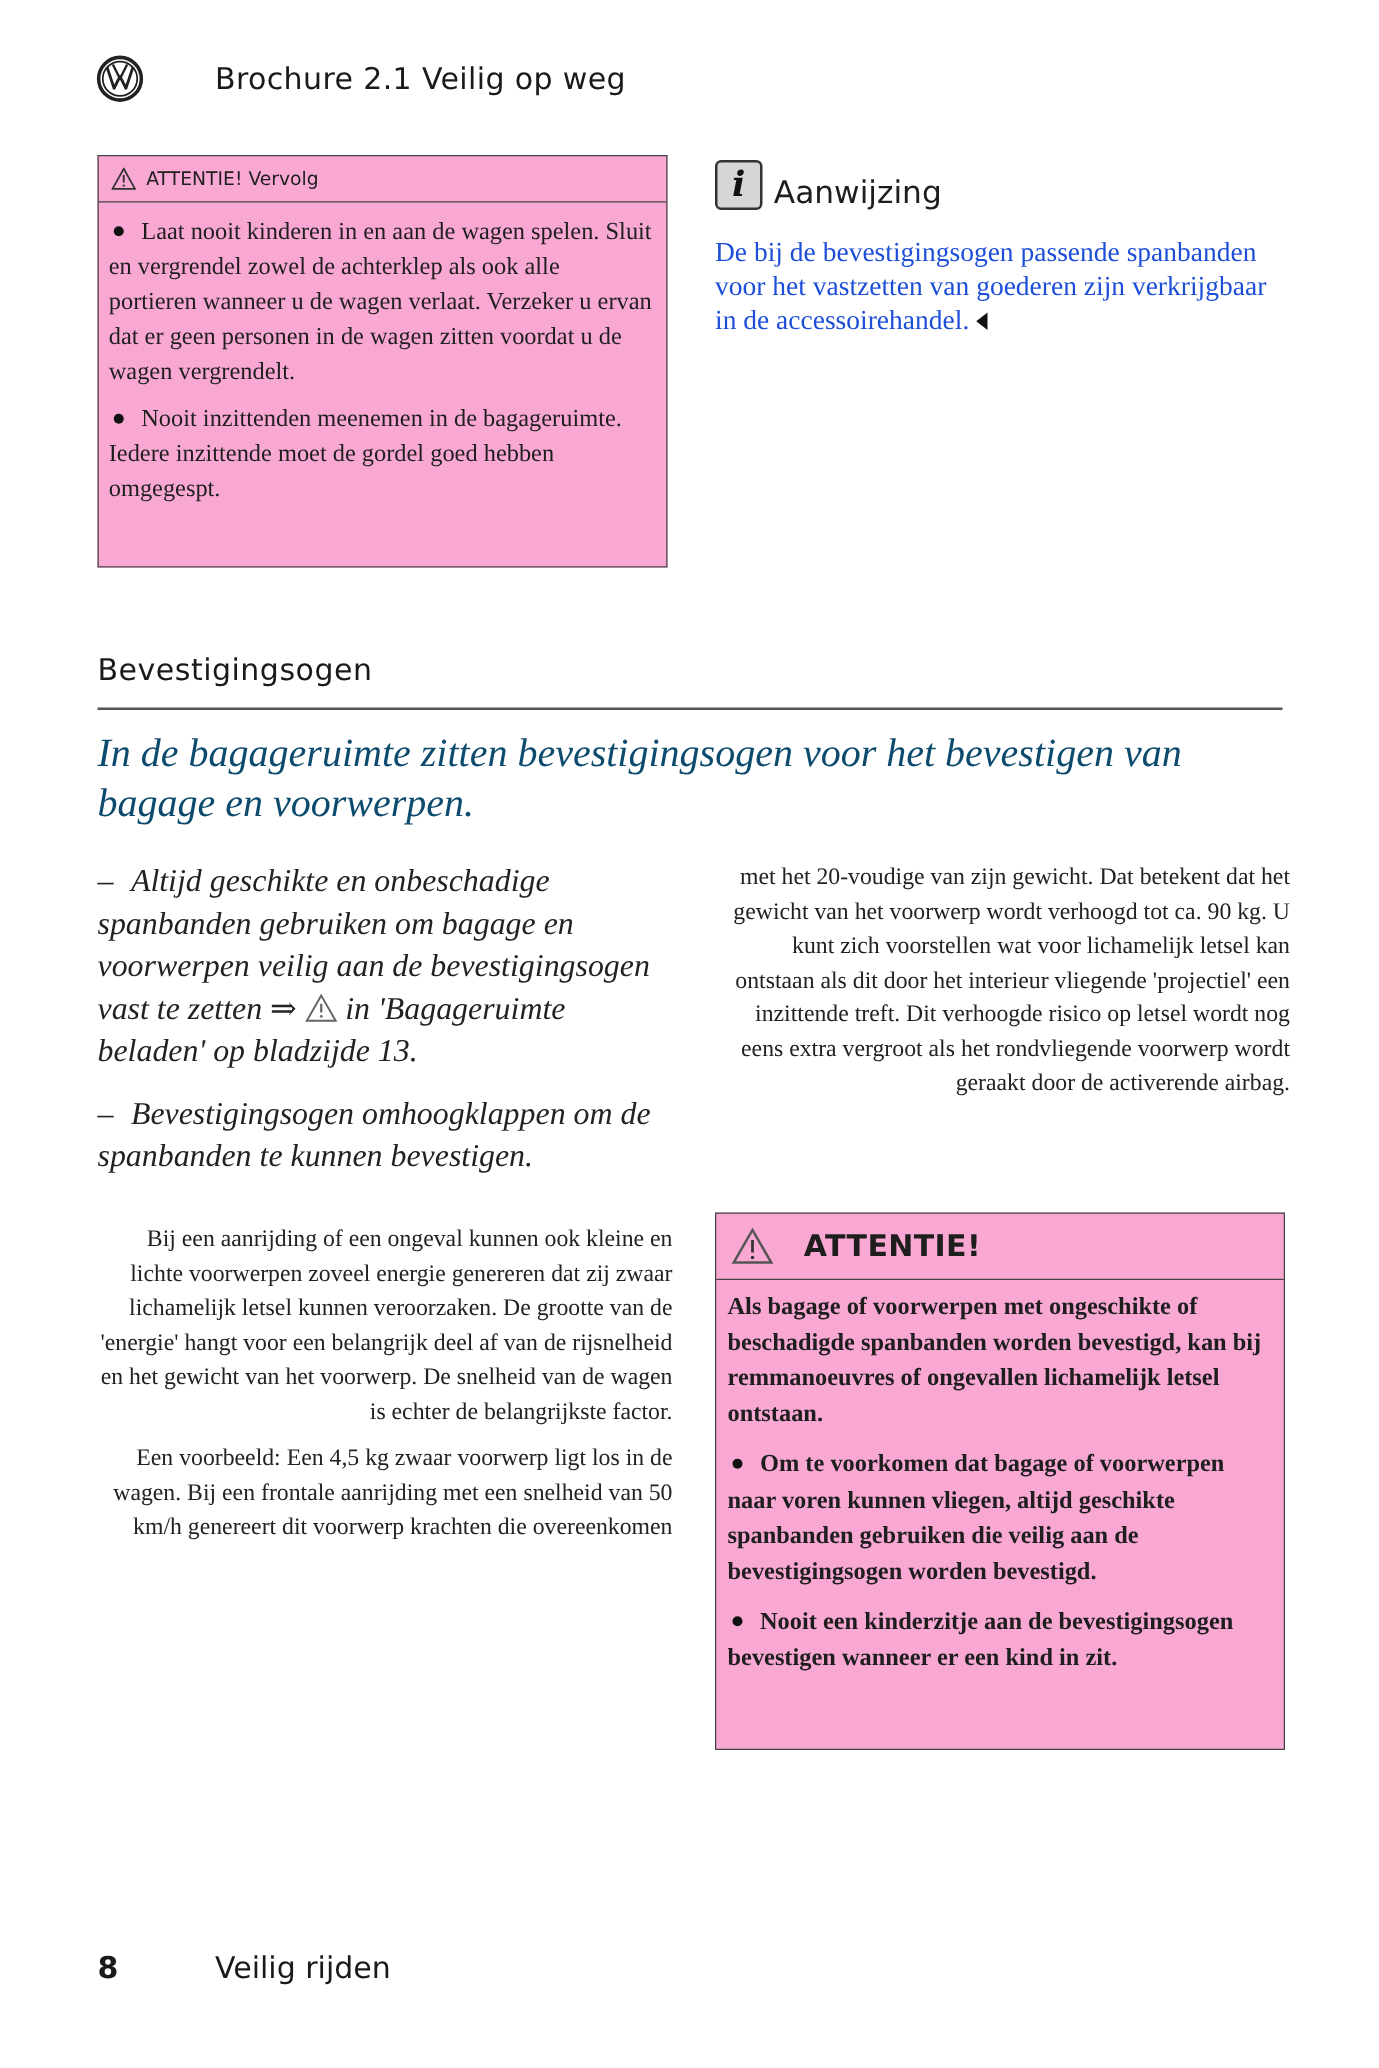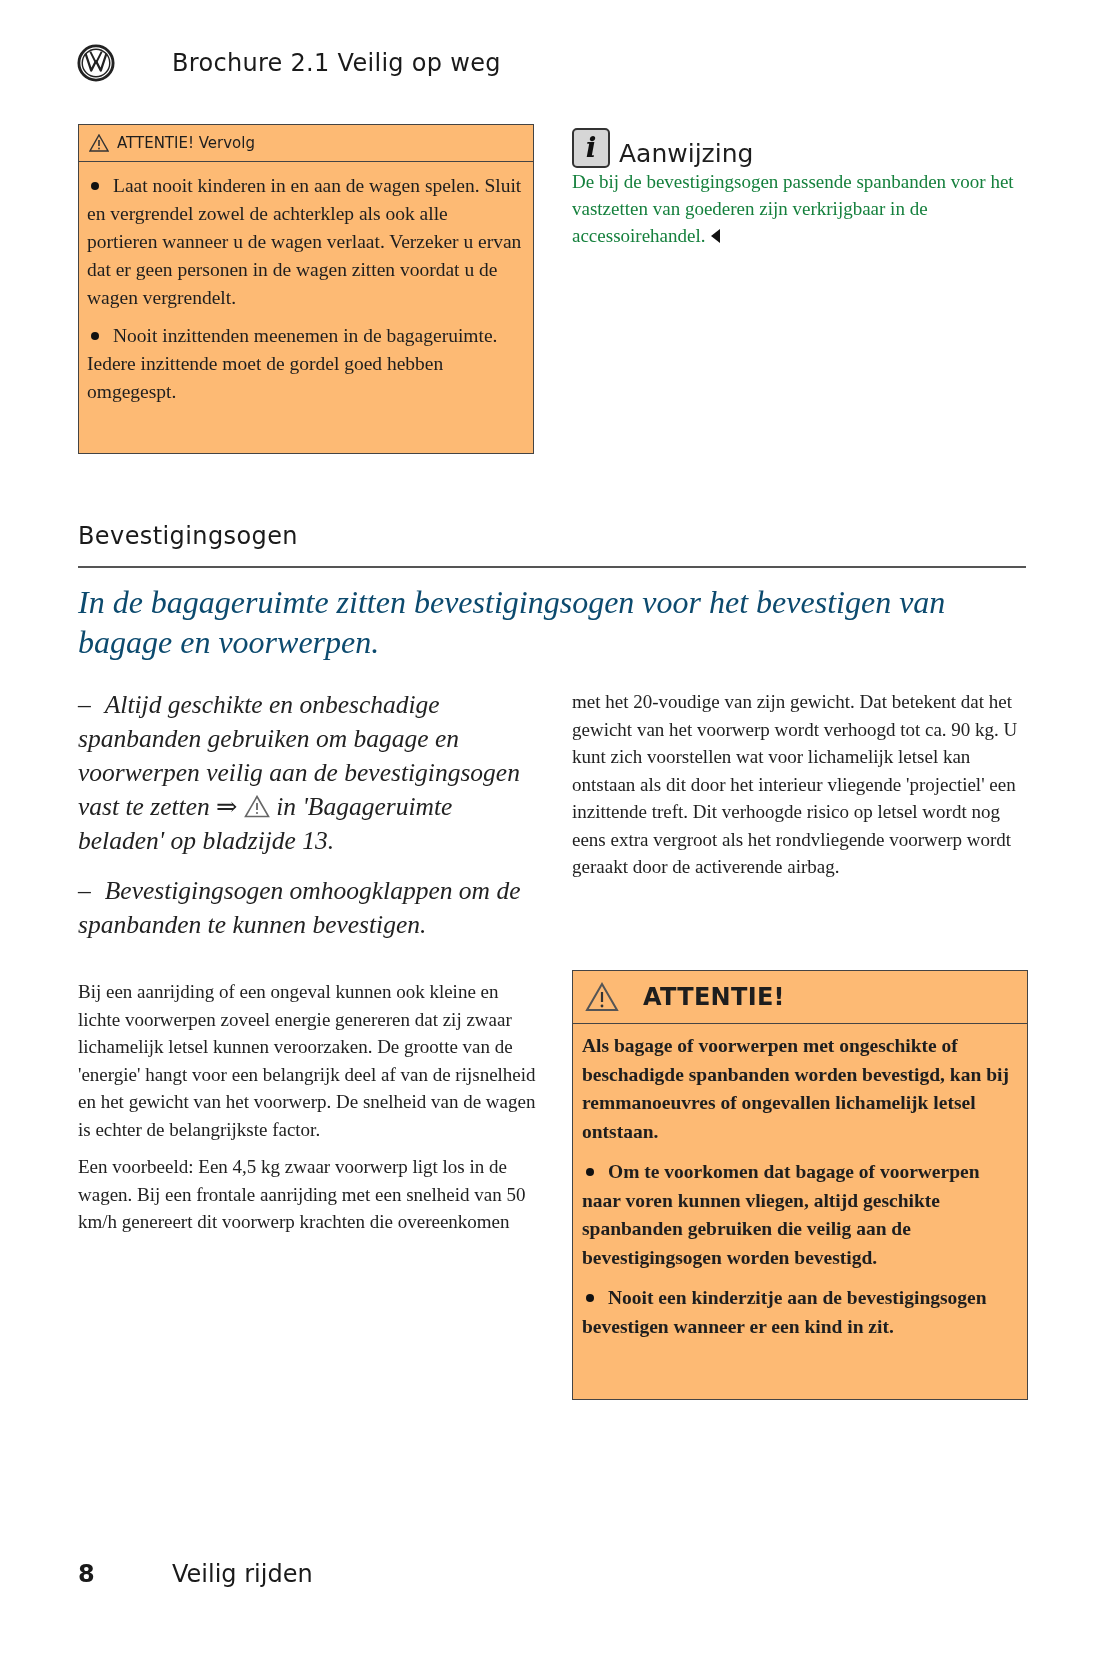--- a/index.html
+++ b/index.html
@@ -4,48 +4,48 @@
 <style>
   html, body { margin:0; padding:0; background:#ffffff; }
   body { width:1103px; height:1654px; position:relative; overflow:hidden; color:#1e1e1e; }
   .sans { font-family: "DejaVu Sans", "Liberation Sans", sans-serif; }
   .serif { font-family: "Liberation Serif", "DejaVu Serif", serif; }
 
   .header { position:absolute; left:77px; top:44px; display:flex; align-items:center; }
   .vw-logo { width:38px; height:38px; }
   .header-title { margin-left:57px; font-size:24px; letter-spacing:0.3px; color:#1a1a1a; }
 
-  .box { position:absolute; border:1.5px solid #444; background:#fdba74; }
+  .box { position:absolute; border:1.5px solid #444; background:#f9a8d4; }
   .box-head { border-bottom:1.5px solid #444; display:flex; align-items:center; }
   .warn-tri { display:inline-block; }
 
   #box1 { left:78px; top:124px; width:454px; height:328px; }
   #box1 .box-head { height:36px; padding-left:10px; font-size:15px; }
   #box1 .box-head span.lbl { margin-left:8px; }
   #box1 .box-body { padding:10px 10px 0 8px; font-size:19.5px; line-height:28px; }
   .bullet-p { margin:0 0 10px 0; }
   .dot { display:inline-block; width:8px; height:8px; border-radius:50%; background:#111; margin:0 14px 3px 4px; vertical-align:middle; }
 
   .note { position:absolute; left:572px; top:124px; width:460px; }
   .note-head { display:flex; align-items:flex-end; height:44px; }
   .info-icon { width:38px; height:40px; border:2px solid #333; border-radius:5px; background:#d6d6d6; display:flex; align-items:center; justify-content:center; box-sizing:border-box; }
   .info-icon span { font-family:"DejaVu Serif", serif; font-weight:bold; font-style:italic; font-size:28px; color:#111; line-height:1; }
   .note-title { font-size:25px; margin-left:9px; margin-bottom:0px; }
-  .note-body { font-size:19px; line-height:27px; margin-top:0; color:#15803d; }
+  .note-body { font-size:22px; line-height:27px; margin-top:20px; color:#1d4ed8; }
   .end-mark { display:inline-block; width:0; height:0; border-top:7px solid transparent; border-bottom:7px solid transparent; border-right:9px solid #111; margin-left:6px; vertical-align:-1px; }
 
   .section-title { position:absolute; left:78px; top:522px; font-size:24px; letter-spacing:0.4px; color:#1a1a1a; }
   .section-rule { position:absolute; left:78px; top:566px; width:948px; height:0; border-top:2px solid #555; }
   .lead { position:absolute; left:78px; top:582px; width:960px; font-size:32px; line-height:40px; font-style:italic; color:#0c4a6e; }
 
   .col-left { position:absolute; left:78px; top:688px; width:460px; }
   .step { font-size:25.5px; line-height:34px; margin:0 0 16px 0; color:#222;font-style:italic; }
   .dash { margin-right:14px; }
   .inline-warn { display:inline-block; vertical-align:-3px; }
-  .small-p { font-size:19px; line-height:27.5px; margin:0 0 10px 0; color:#222; }
+  .small-p { font-size:19px; line-height:27.5px; margin:0 0 10px 0; color:#222;text-align:right; }
 
   .col-right { position:absolute; left:572px; top:688px; width:460px; }
 
   #box2 { left:572px; top:970px; width:454px; height:428px; }
   #box2 .box-head { height:52px; padding-left:12px; font-size:24px; font-weight:bold; }
   #box2 .box-head span.lbl { margin-left:24px; letter-spacing:0.3px; }
   #box2 .box-body { padding:8px 10px 0 9px; font-size:19.5px; line-height:28.5px; font-weight:bold; }
   #box2 .box-body p { margin:0 0 12px 0; }
 
   .footer { position:absolute; left:78px; top:1560px; display:flex; align-items:baseline; font-size:24px; color:#1a1a1a; }

